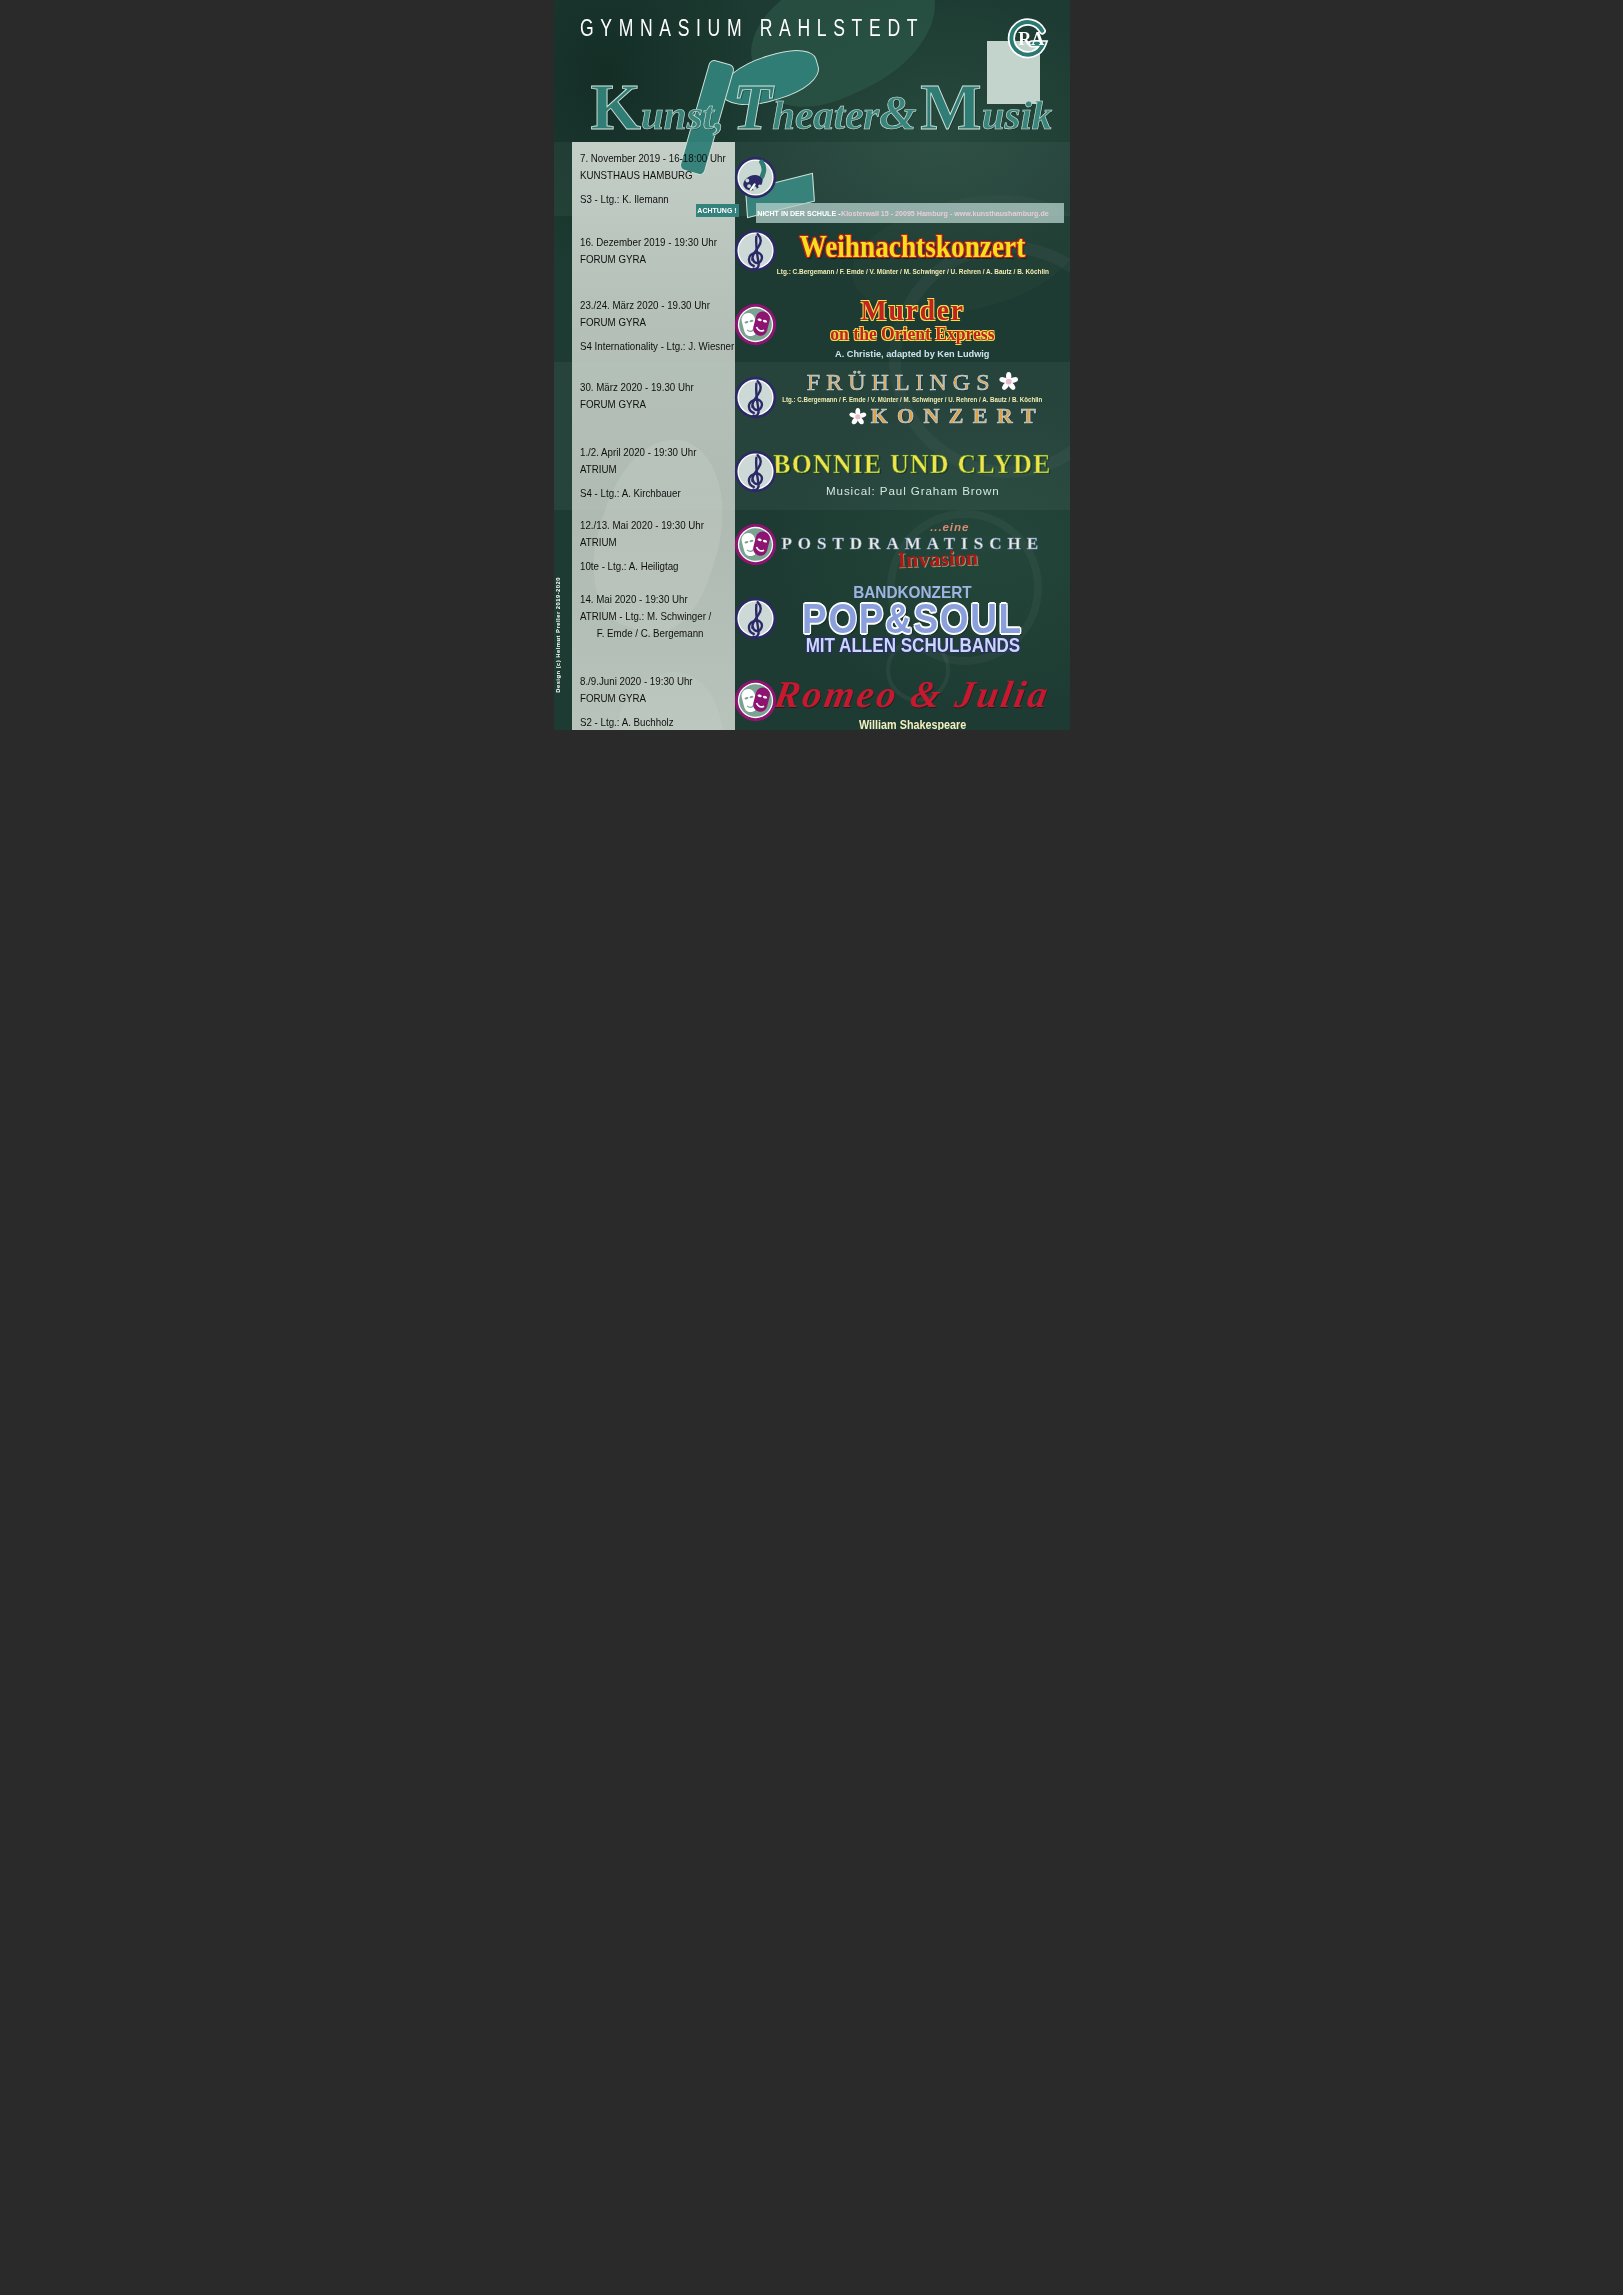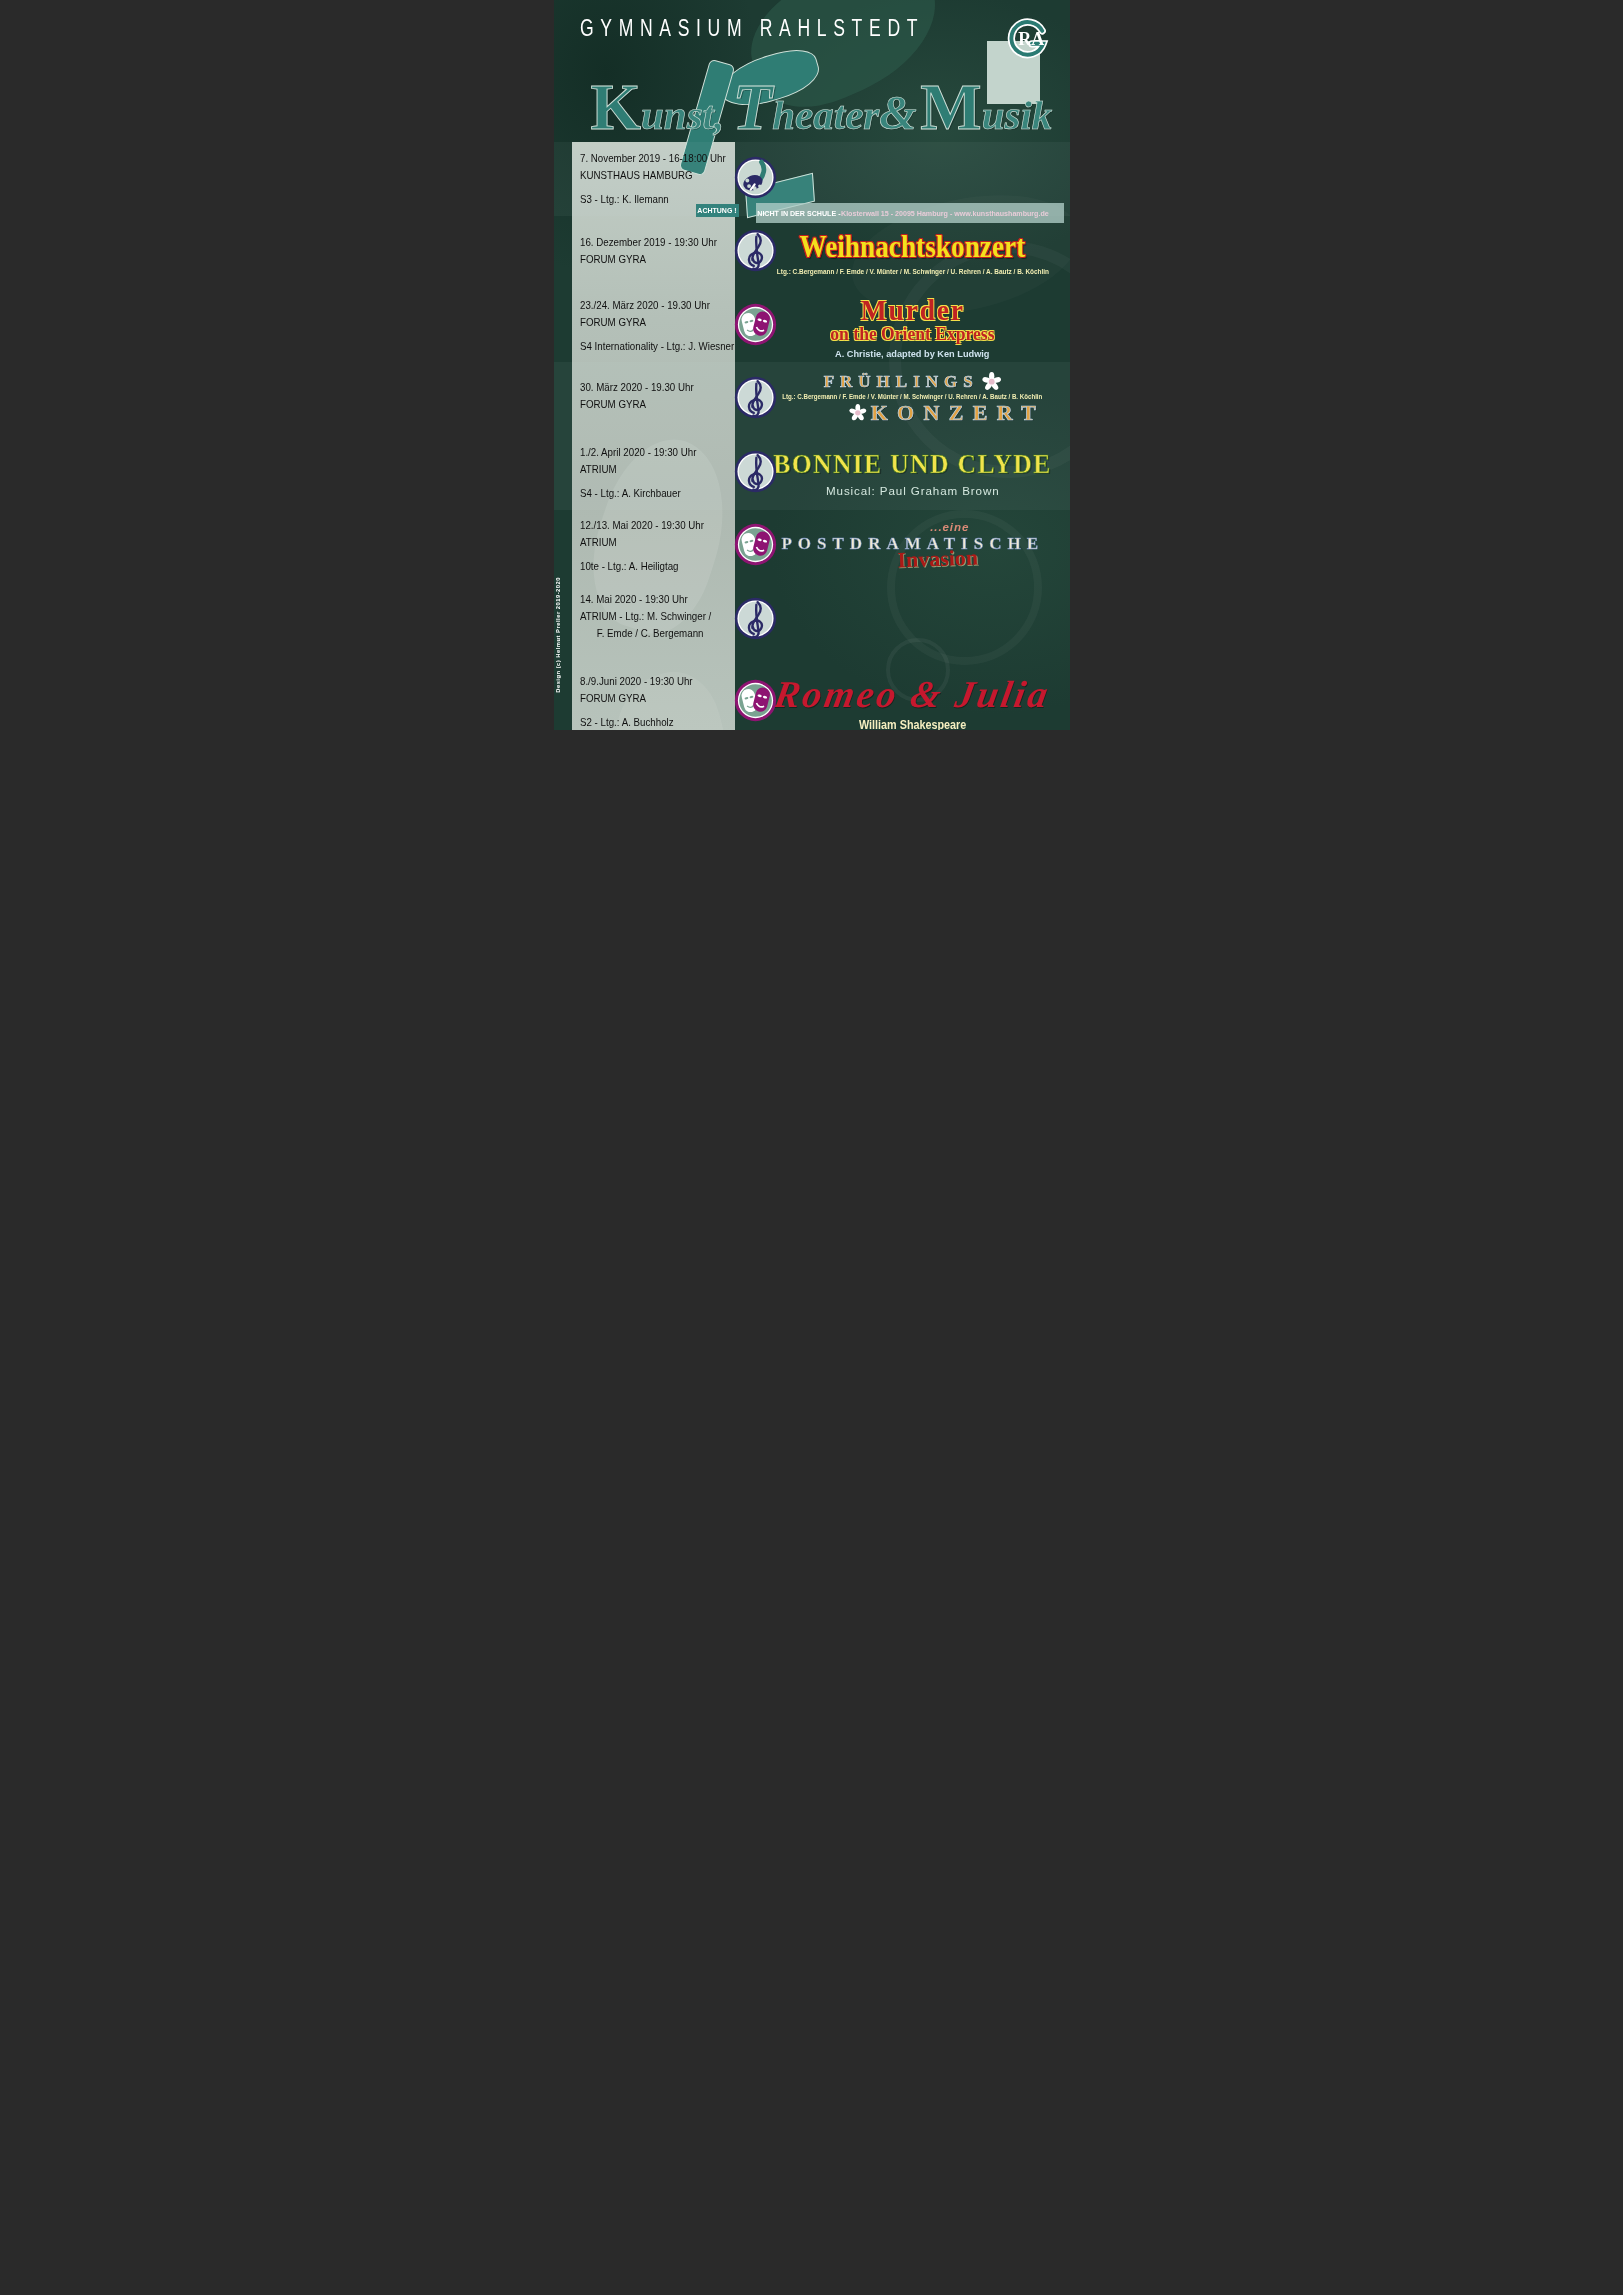--- a/index.html
+++ b/index.html
@@ -81,21 +81,21 @@
 
   .t-murder{font-family:"Liberation Serif", serif;font-weight:700;font-size:29px;color:#c02322;white-space:nowrap;
     transform:scaleX(0.95);letter-spacing:1.9px;
     text-shadow:-0.9px -0.9px 0 #f3e04a,0.9px -0.9px 0 #f3e04a,-0.9px 0.9px 0 #f3e04a,0.9px 0.9px 0 #f3e04a,0 1.4px 0 #f3e04a,0 -1.4px 0 #f3e04a;}
   .t-murder2{font-family:"Liberation Serif", serif;font-weight:700;font-size:18.5px;color:#c02322;white-space:nowrap;
     margin-top:-2.8px;transform:scaleX(0.95);
     text-shadow:-0.9px -0.9px 0 #f3e04a,0.9px -0.9px 0 #f3e04a,-0.9px 0.9px 0 #f3e04a,0.9px 0.9px 0 #f3e04a;}
   .t-christie{font-weight:700;font-size:9.7px;color:#cfe3ee;margin-top:2.8px;transform:scaleX(0.95);white-space:nowrap;}
 
   .fruh-line{display:flex;align-items:center;gap:3.7px;}
-  .t-fruh{font-family:"Liberation Serif", serif;font-weight:700;font-size:17px;letter-spacing:6px;color:#e2a243;white-space:nowrap;
+  .t-fruh{font-family:"Liberation Serif", serif;font-weight:400;font-size:24px;letter-spacing:6px;color:#e2a243;white-space:nowrap;
     -webkit-text-stroke:0.7px #bcd7ee;text-shadow:0.9px 0.9px 0 rgba(0,0,0,0.3);}
   .t-konzert{font-family:"Liberation Serif", serif;font-weight:700;font-size:22px;letter-spacing:9.3px;color:#e2a243;white-space:nowrap;
     -webkit-text-stroke:0.7px #bcd7ee;text-shadow:0.9px 0.9px 0 rgba(0,0,0,0.3);text-align:right;}
   .konzert-line{margin-left:69px;margin-top:-0.9px;}
   .fruh-credits{margin-top:0.9px;margin-bottom:0.9px;font-size:6.7px;}
 
   .t-bonnie{font-family:"Liberation Serif", serif;font-weight:700;font-size:27px;letter-spacing:1.4px;color:#f2e34c;white-space:nowrap;
     -webkit-text-stroke:0.6px #3f7a1e;transform:scaleX(0.95);text-shadow:1.4px 1.4px 0 rgba(0,0,0,0.3);}
   .t-bonnie-sub{font-size:11.6px;color:#d5e8df;margin-top:4.6px;letter-spacing:0.9px;}
 
@@ -329,20 +329,25 @@
       <div class="evt-info">F. Emde / C. Bergemann</div>
     </div>
     <svg class="icon-badge" viewBox="0 0 100 100">
       <circle cx="50" cy="50" r="48" fill="#2b2a66"></circle>
       <circle cx="50" cy="50" r="42" fill="#ffffff"></circle>
       <circle cx="50" cy="50" r="39" fill="#ccd9d6"></circle>
       <path d="M46 86 C 33 82 30 64 44 57 C 57 50 68 60 64 71 C 60 82 46 82 44 70" fill="none" stroke="#2b2a66" stroke-width="5.5" stroke-linecap="round"></path>
       <path d="M55 12 C 63 20 64 31 57 41 L 47 56 C 43 62 42 66 43 72" fill="none" stroke="#2b2a66" stroke-width="5.5" stroke-linecap="round"></path>
       <path d="M52 18 C 50 40 54 60 57 78 C 59 89 53 95 45 92" fill="none" stroke="#2b2a66" stroke-width="5.5" stroke-linecap="round"></path>
     </svg>
+    <div class="row-right">
+      <div class="t-band">BANDKONZERT</div>
+      <div class="t-popsoul">POP&amp;SOUL</div>
+      <div class="t-mitallen">MIT ALLEN SCHULBANDS</div>
+    </div>
   </div>
 
   <div class="row" style="top:665px;">
     <div class="evt-left">
       <div>8./9.Juni 2020 - 19:30 Uhr</div>
       <div>FORUM GYRA</div>
       <div class="evt-gap"></div>
       <div class="evt-info">S2 - Ltg.: A. Buchholz</div>
     </div>
     <svg class="icon-badge" viewBox="0 0 100 100">

